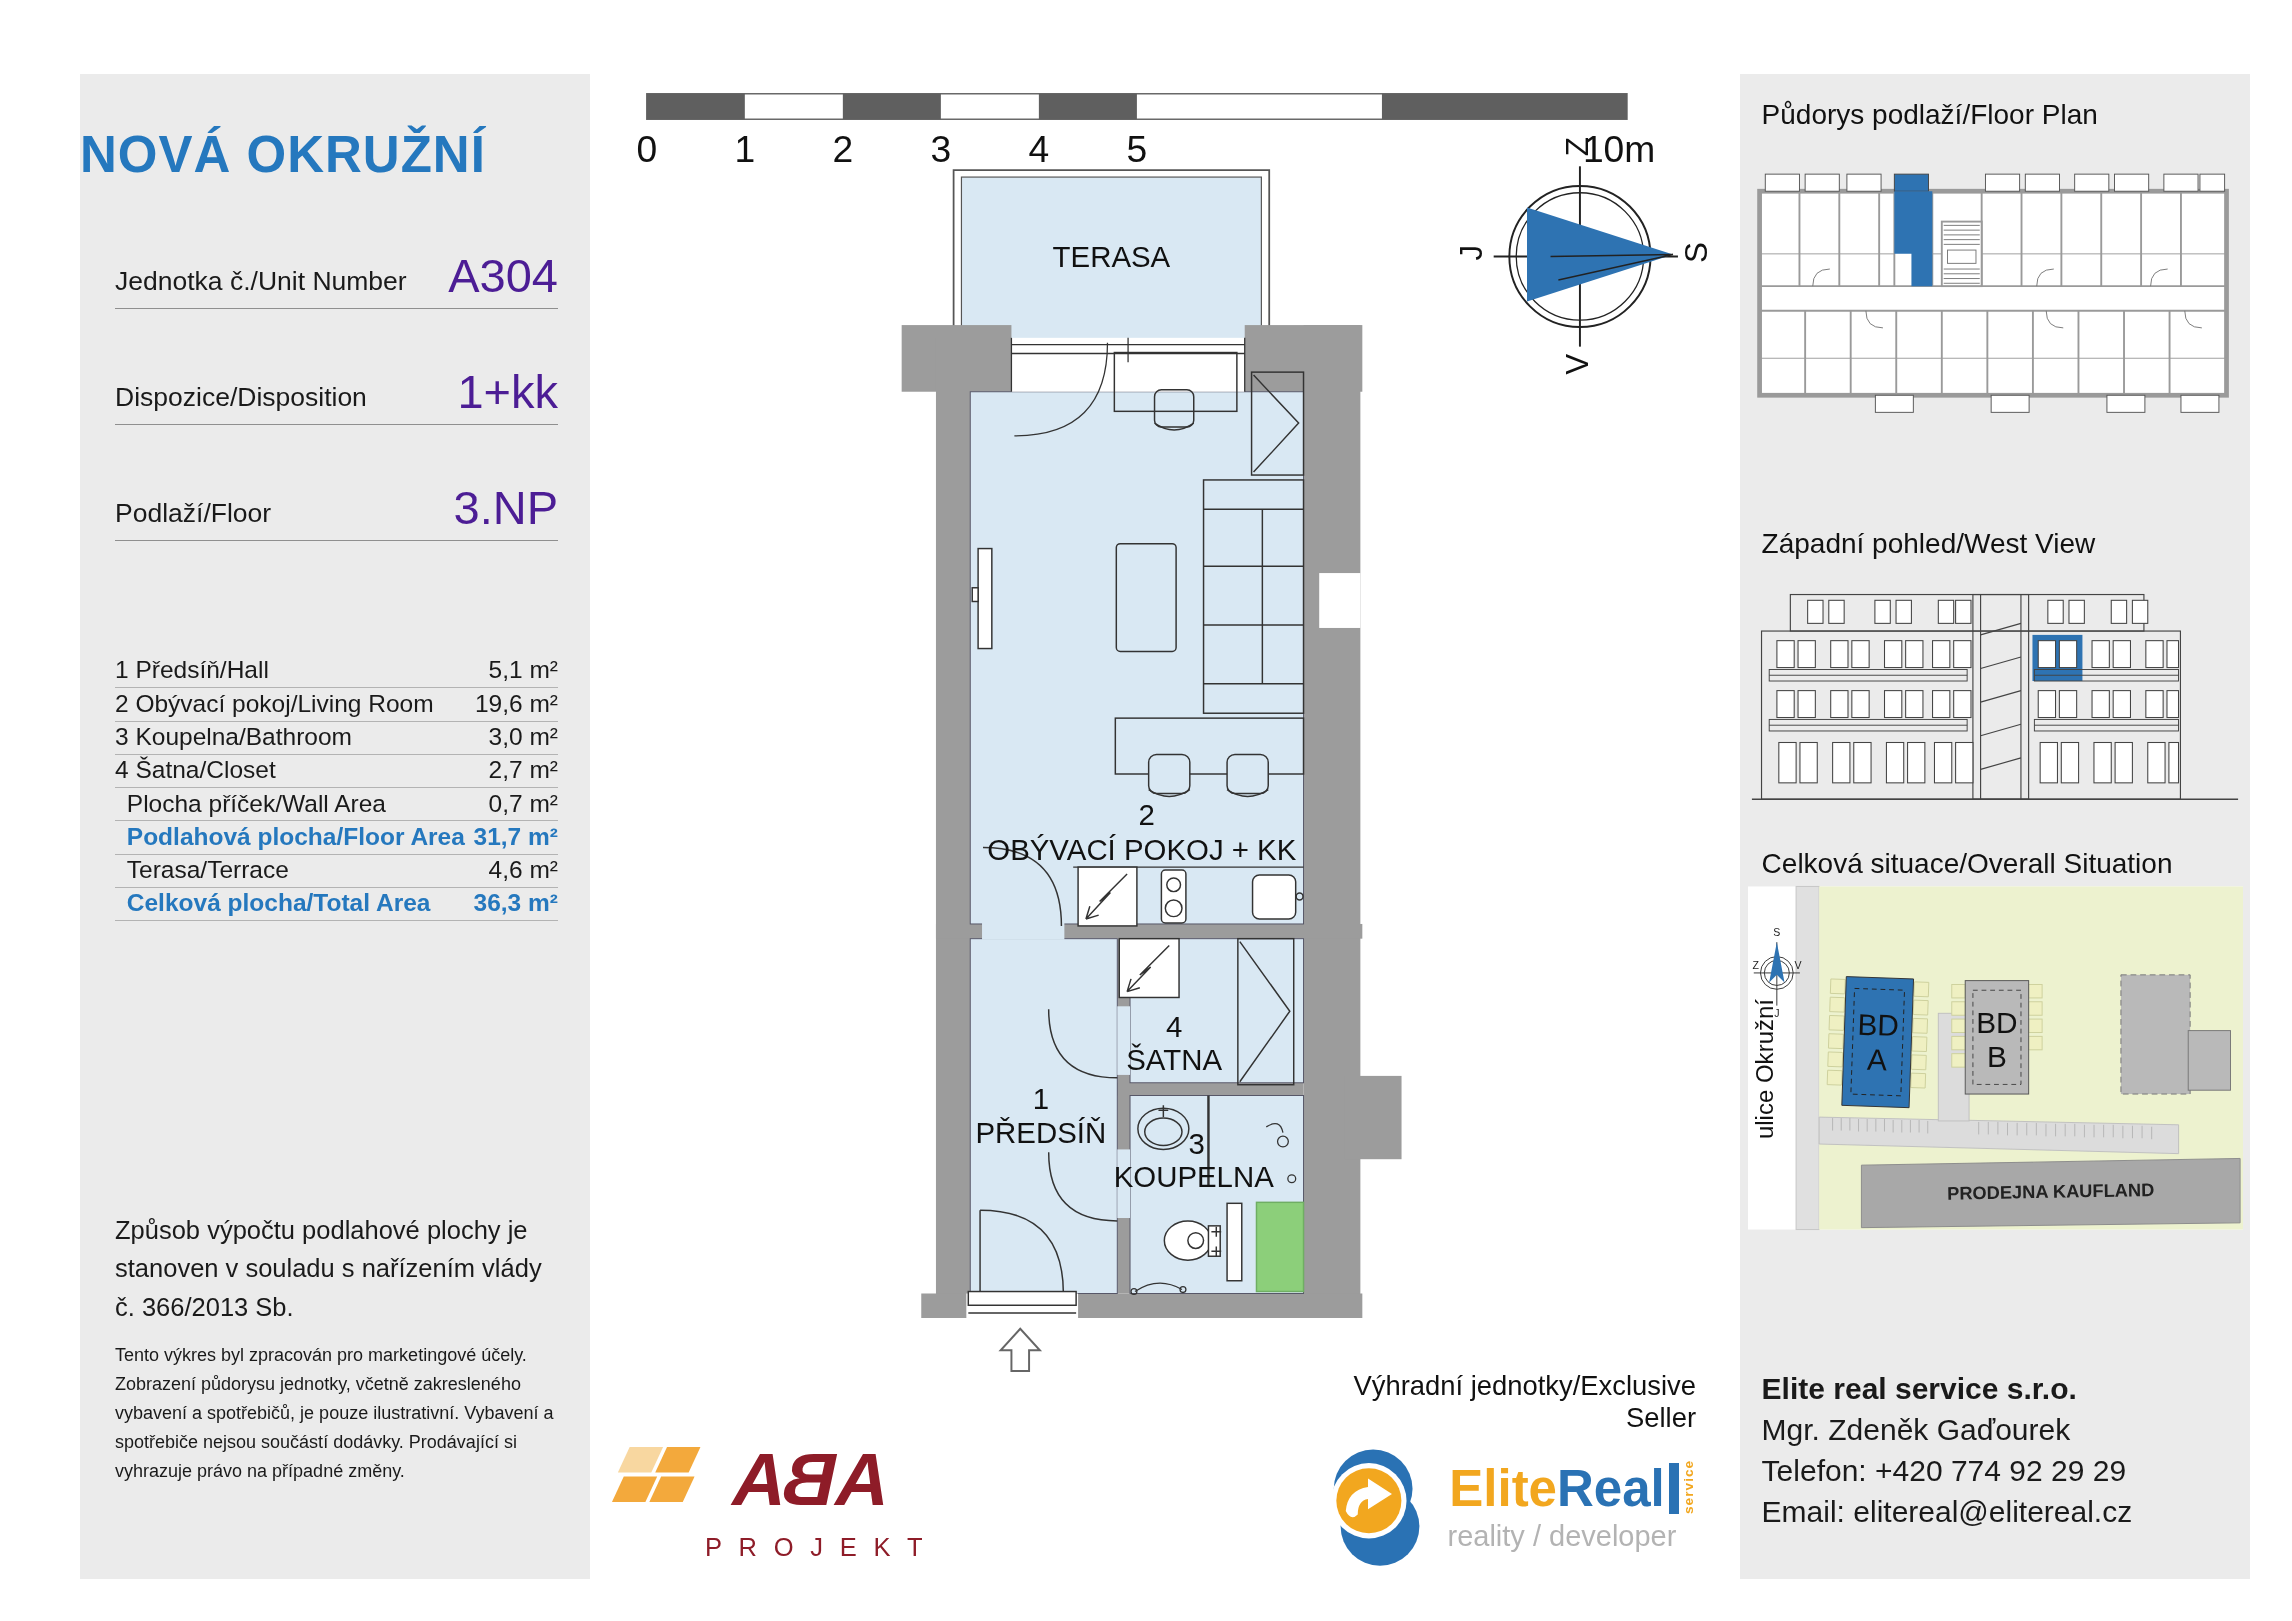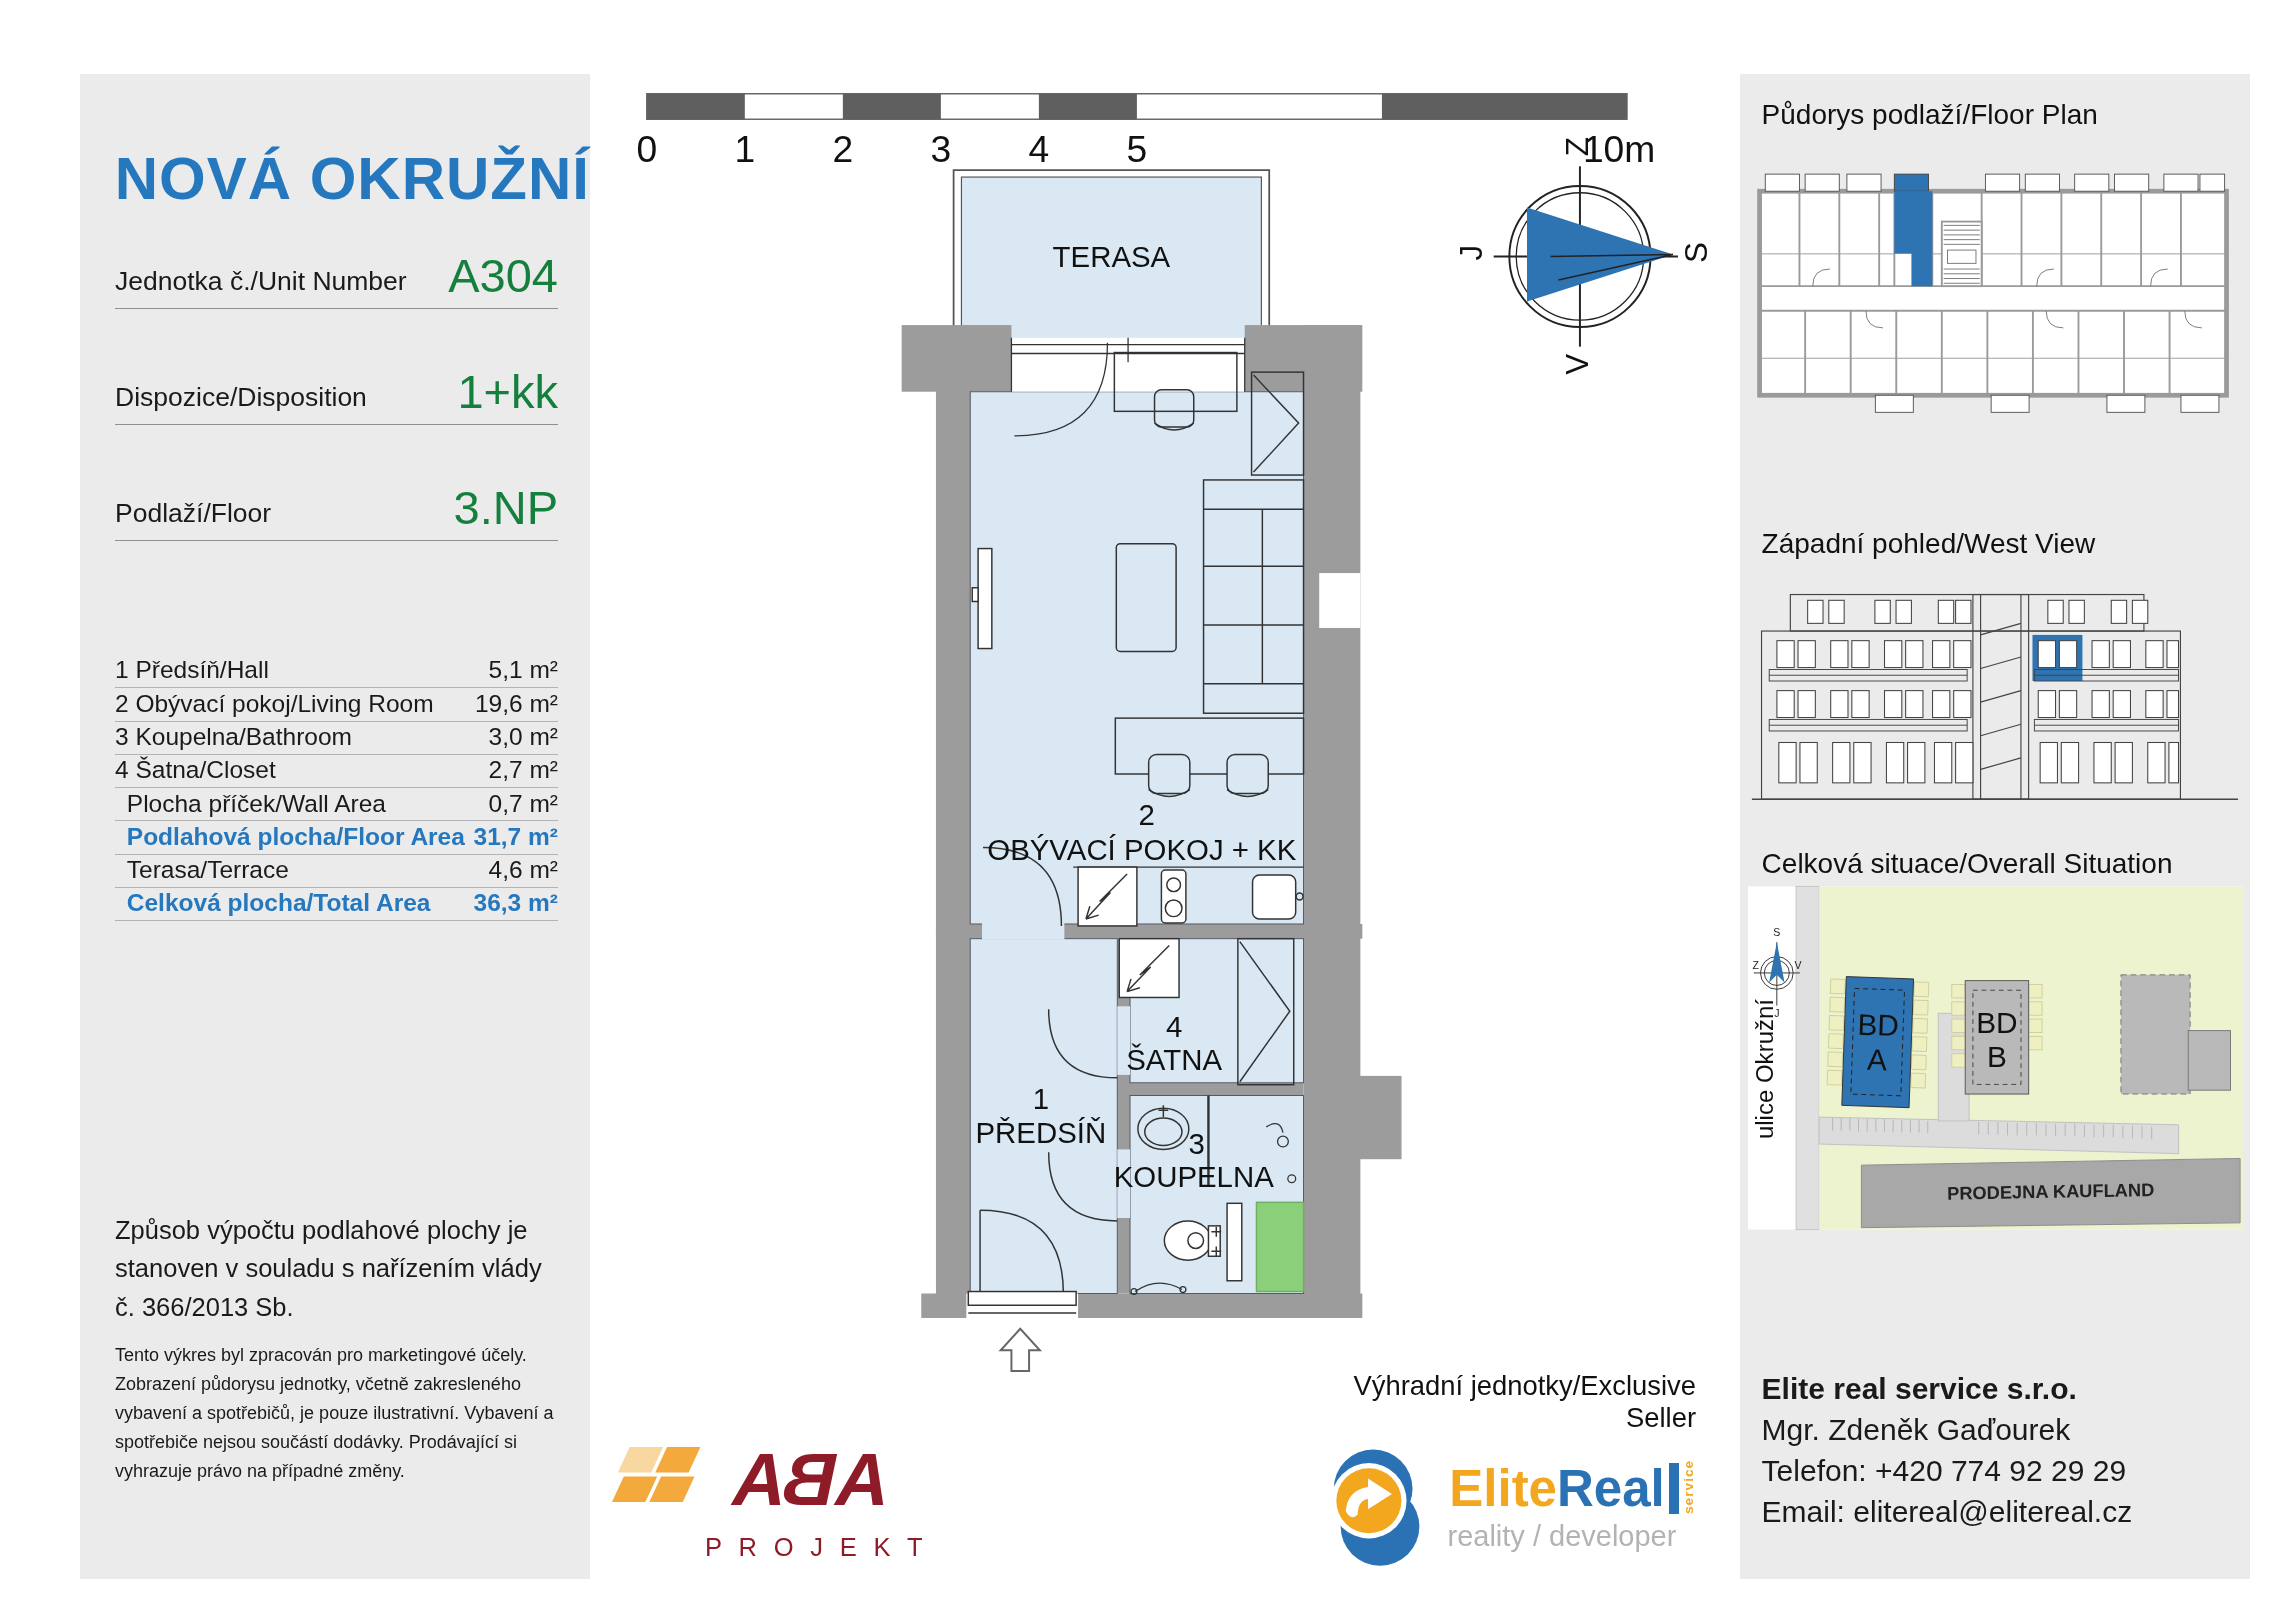--- a/index.html
+++ b/index.html
@@ -1,26 +1,26 @@
 <!DOCTYPE html>
 <html><head>
 <meta charset="utf-8">
 <style>
   html,body{margin:0;padding:0;background:#fff;}
   .page{position:relative;width:2293px;height:1621px;background:#fff;overflow:hidden;
         font-family:"Liberation Sans","DejaVu Sans",sans-serif;color:#1a1a1a;}
   .panel{position:absolute;background:#ebebeb;}
   .left-panel{left:80px;top:74px;width:510px;height:1505px;}
   .right-panel{left:1740px;top:74px;width:510px;height:1505px;}
-  .lp-title{position:absolute;top:51px;left:0;width:100%;text-align:right;
-            font-size:60px;font-weight:bold;color:#2578be;letter-spacing:1px;margin-top:19px;}
+  .lp-title{position:absolute;top:51px;left:0;width:100%;text-align:left;
+            font-size:51px;font-weight:bold;color:#2578be;letter-spacing:1px;}
   .frow{position:absolute;left:35px;width:443px;border-bottom:1px solid #8f8f8f;
         display:flex;justify-content:space-between;align-items:flex-end;padding-bottom:4.9px;}
   .frow .flabel{font-size:26.5px;padding-bottom:5.9px;}
-  .frow .fvalue{font-size:47px;color:#15803d;}
+  .frow .fvalue{font-size:47px;color:#4c1d95;}
   .frow1{top:174px;} .frow2{top:290px;} .frow3{top:406px;}
   .atable{position:absolute;top:581px;left:35px;width:443px;}
   .arow{display:flex;justify-content:space-between;align-items:flex-end;
         border-bottom:1px solid #b3b3b3;font-size:24.5px;padding:3.9px 0 2.9px 0;height:25.5px;}
   .arow .alabel{white-space:nowrap;}
   .arow.ind .alabel{padding-left:11.8px;}
   .arow.hl{color:#2578be;font-weight:bold;}
   .notes{position:absolute;top:1137px;left:35px;width:447px;}
   .note1{font-size:25.5px;line-height:1.5;}
   .note2{font-size:18px;line-height:1.62;margin-top:15px;}

